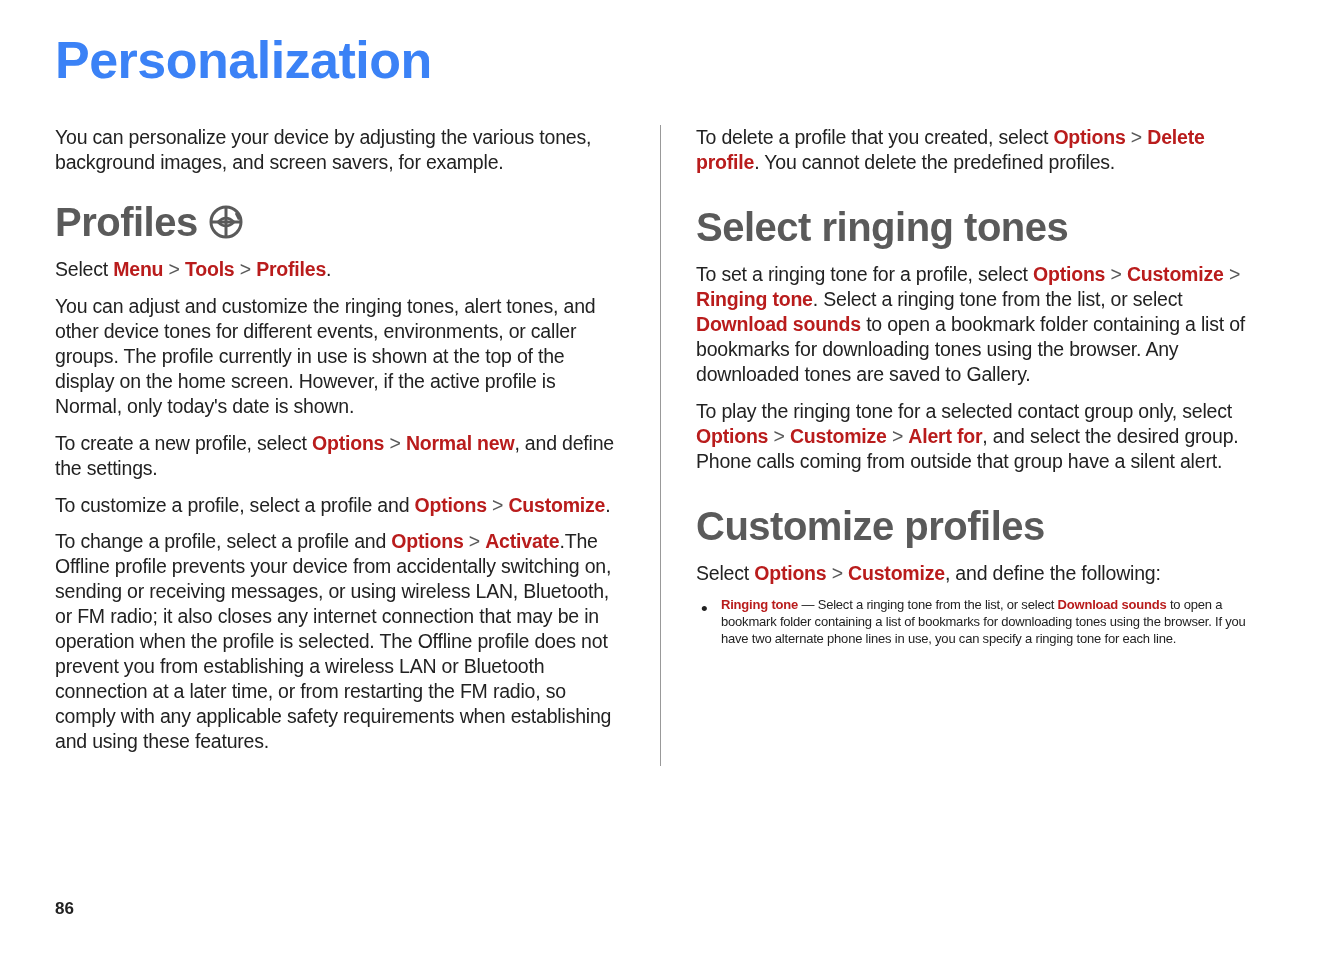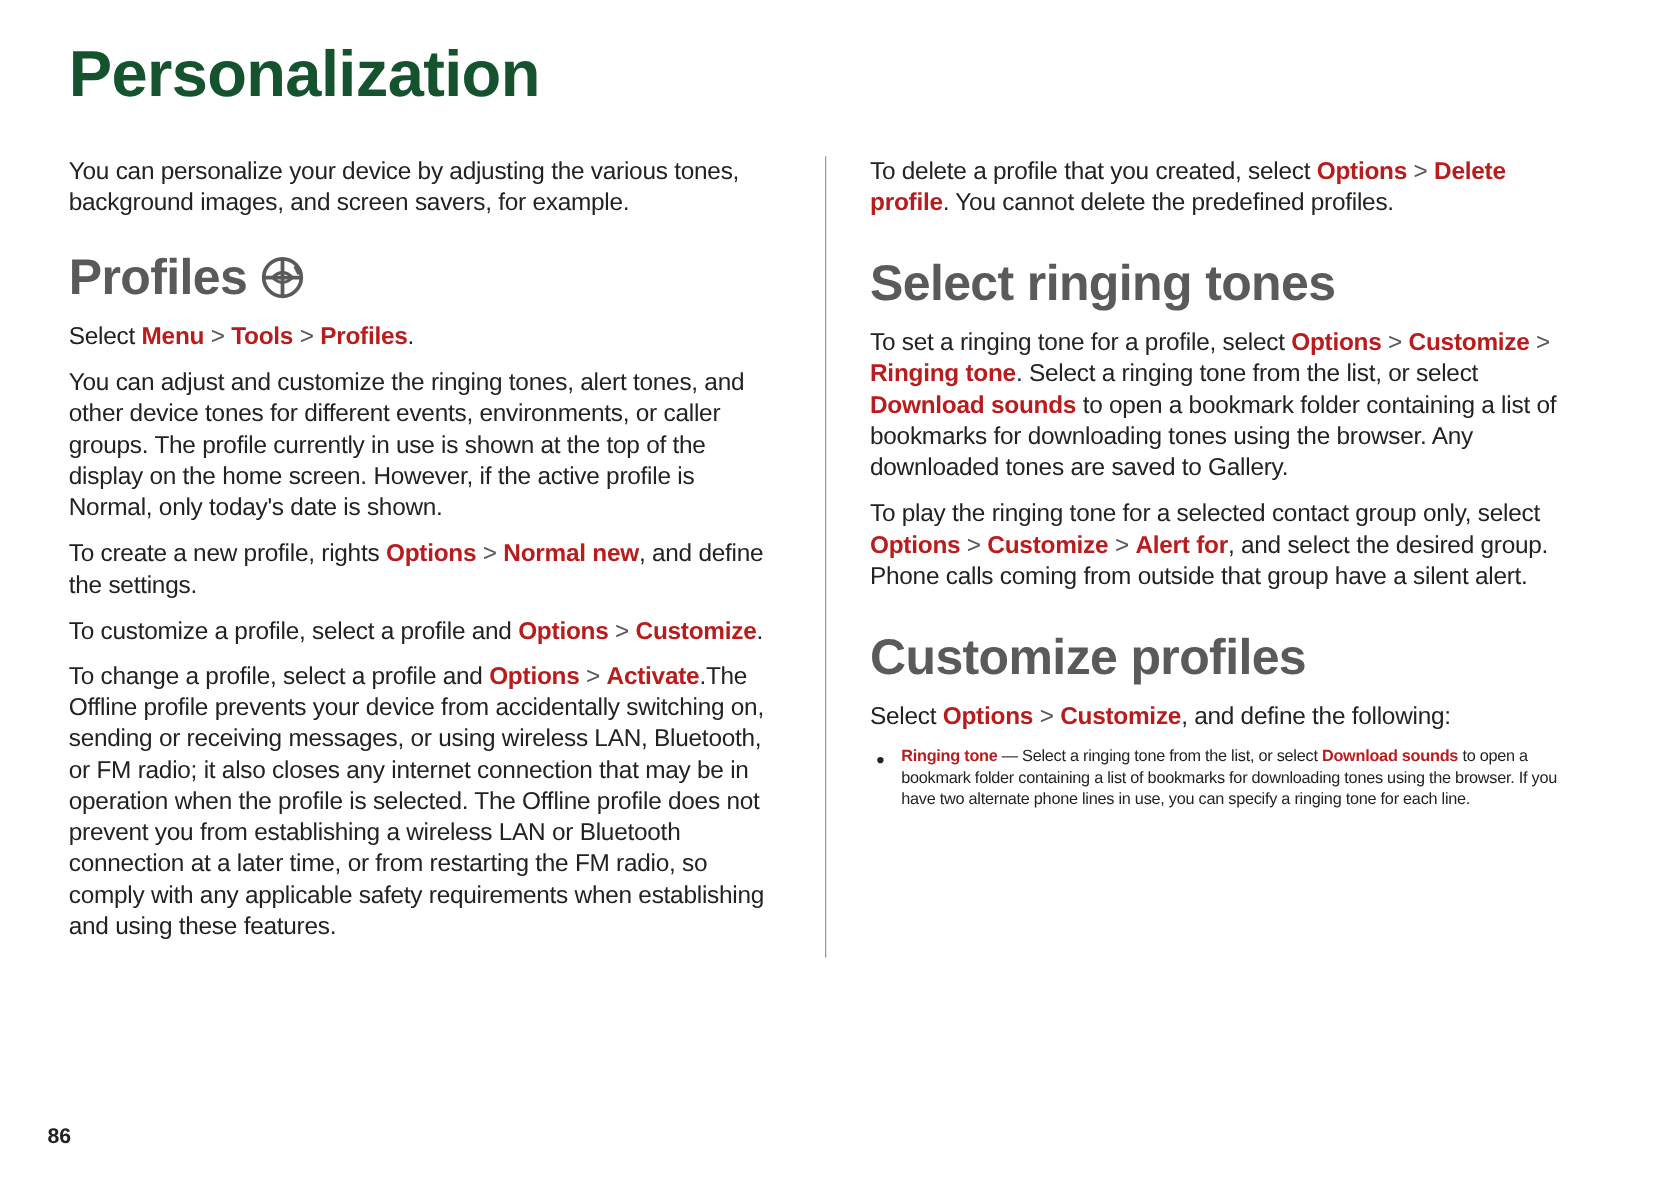--- a/index.html
+++ b/index.html
@@ -11,21 +11,21 @@
       font-family: Arial, Helvetica, sans-serif;
       background: #fff;
       width: 1322px;
       height: 954px;
       position: relative;
       padding: 30px 55px 0 55px;
     }
     .page-title {
       font-size: 52px;
       font-weight: bold;
-      color: #14532d;
+      color: #3b82f6;
       margin-bottom: 35px;
       letter-spacing: -0.5px;
     }
     .columns {
       display: flex;
       gap: 0;
     }
     .column {
       width: 50%;
       padding-right: 35px;
@@ -62,21 +62,21 @@
       color: #b91c1c;
       font-weight: bold;
     }
     .chev {
       color: #5a5a5a;
       font-weight: normal;
     }
     .footer {
       position: absolute;
       bottom: 35px;
-      left: 38px;
+      left: 55px;
       right: 55px;
       display: flex;
       justify-content: space-between;
       font-size: 17px;
       font-weight: bold;
       color: #222;
     }
     ul {
       list-style: none;
       padding-left: 0;
@@ -123,21 +123,21 @@
       </span>
     </div>
 
     <p>
       <span>Select </span><span class="link">Menu</span><span class="chev"> &gt; </span><span class="link">Tools</span><span class="chev"> &gt; </span><span class="link">Profiles</span><span>.</span>
     </p>
 
     <p>You can adjust and customize the ringing tones, alert tones, and other device tones for different events, environments, or caller groups. The profile currently in use is shown at the top of the display on the home screen. However, if the active profile is Normal, only today's date is shown.</p>
 
     <p>
-      <span>To create a new profile, rights </span><span class="link">Options</span><span class="chev"> &gt; </span><span class="link">Normal new</span><span>, and define the settings.</span>
+      <span>To create a new profile, select </span><span class="link">Options</span><span class="chev"> &gt; </span><span class="link">Normal new</span><span>, and define the settings.</span>
     </p>
 
     <p>
       <span>To customize a profile, select a profile and </span><span class="link">Options</span><span class="chev"> &gt; </span><span class="link">Customize</span><span>.</span>
     </p>
 
     <p>
       <span>To change a profile, select a profile and </span><span class="link">Options</span><span class="chev"> &gt; </span><span class="link">Activate</span><span>.The Offline profile prevents your device from accidentally switching on, sending or receiving messages, or using wireless LAN, Bluetooth, or FM radio; it also closes any internet connection that may be in operation when the profile is selected. The Offline profile does not prevent you from establishing a wireless LAN or Bluetooth connection at a later time, or from restarting the FM radio, so comply with any applicable safety requirements when establishing and using these features.</span>
     </p>
   </div>

